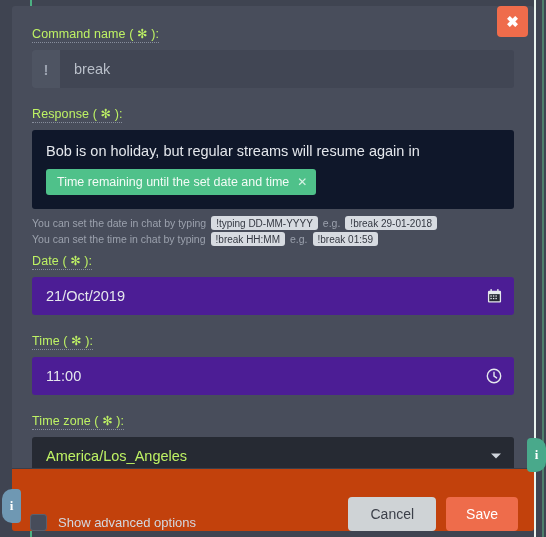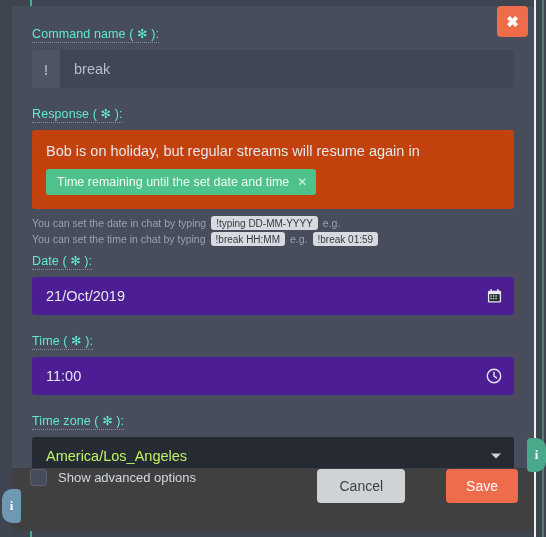--- a/index.html
+++ b/index.html
@@ -52,21 +52,21 @@
     left: 0; right: 0; top: 0;
     height: 462px;
     padding: 18px 20px 0 20px;
     overflow: hidden;
   }
 
   
   .field-label {
     display: inline-block;
     font-size: 12.5px;
-    color: #5eead4;
+    color: #bef264;
     border-bottom: 1px dotted #878d9c;
     padding-bottom: 1px;
     margin-bottom: 7px;
     letter-spacing: .1px;
   }
 
   
   .cmd-row {
     display: flex; align-items: stretch;
     height: 38px;
@@ -85,21 +85,21 @@
   .cmd-value {
     flex: 1;
     display: flex; align-items: center;
     padding-left: 14px;
     color: #b9bfc9;
     font-size: 14.5px;
   }
 
   
   .response-box {
-    background: #c2410c;
+    background: #0f172a;
     border-radius: 3px;
     padding: 13px 14px 14px 14px;
     margin-bottom: 7px;
   }
   .response-text {
     color: #e4e7ec;
     font-size: 14.5px;
     margin-bottom: 10px;
   }
   .token {
@@ -200,24 +200,23 @@
   
   .divider {
     position: absolute;
     left: 0; right: 0; top: 462px;
     height: 1px; background: #3a3f4b;
   }
   .footer {
     position: absolute;
     left: 0; right: 0; bottom: 0;
     height: 62px;
-    background: #404040;
-    display: flex; align-items: flex-start;
+    background: #c2410c;
+    display: flex; align-items: flex-end;
     padding: 0 16px 0 18px;
-    gap: 31px;
   }
   .footer .check-row { margin-bottom: 0; }
   .footer-spacer { flex: 1; }
   .btn {
     border: none; border-radius: 4px;
     font-size: 14px;
     padding: 9px 22px;
     cursor: pointer;
     font-family: "Liberation Sans", sans-serif;
   }
@@ -276,20 +275,21 @@
           <span class="token">
             <span>Time remaining until the set date and time</span>
             <span class="token-x">✕</span>
           </span>
         </div>
 
         <div class="hint-line">
           <span>You can set the date in chat by typing</span>
           <span class="chip">!typing DD-MM-YYYY</span>
           <span>e.g.</span>
+          <span class="chip">!break 29-01-2018</span>
         </div>
         <div class="hint-line">
           <span>You can set the time in chat by typing</span>
           <span class="chip">!break HH:MM</span>
           <span>e.g.</span>
           <span class="chip">!break 01:59</span>
         </div>
       </div>
 
       <div class="spacer-10"></div>

